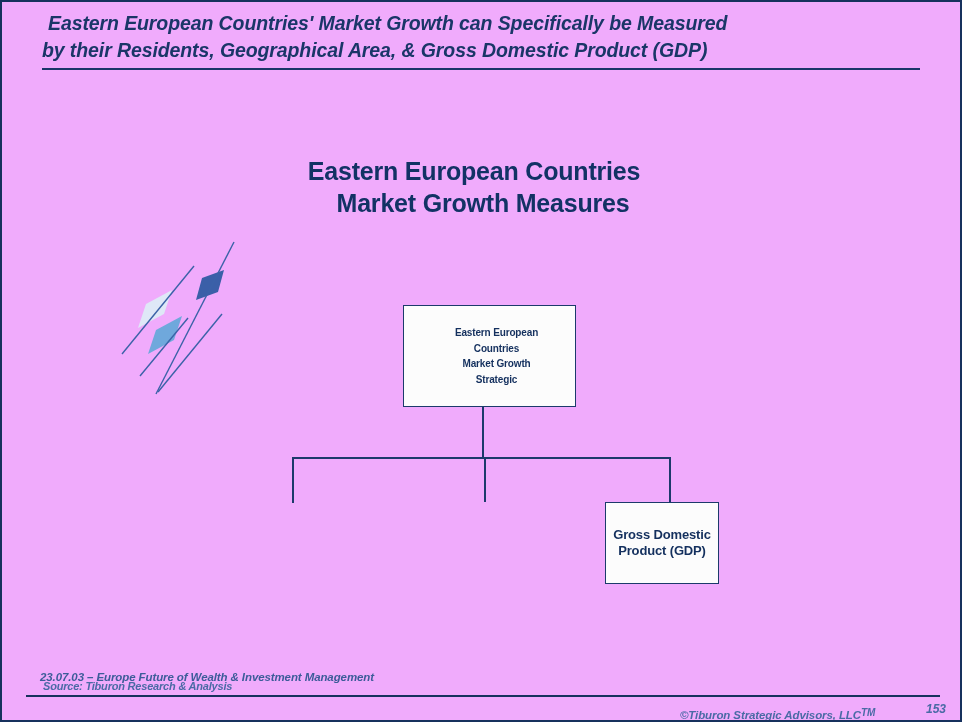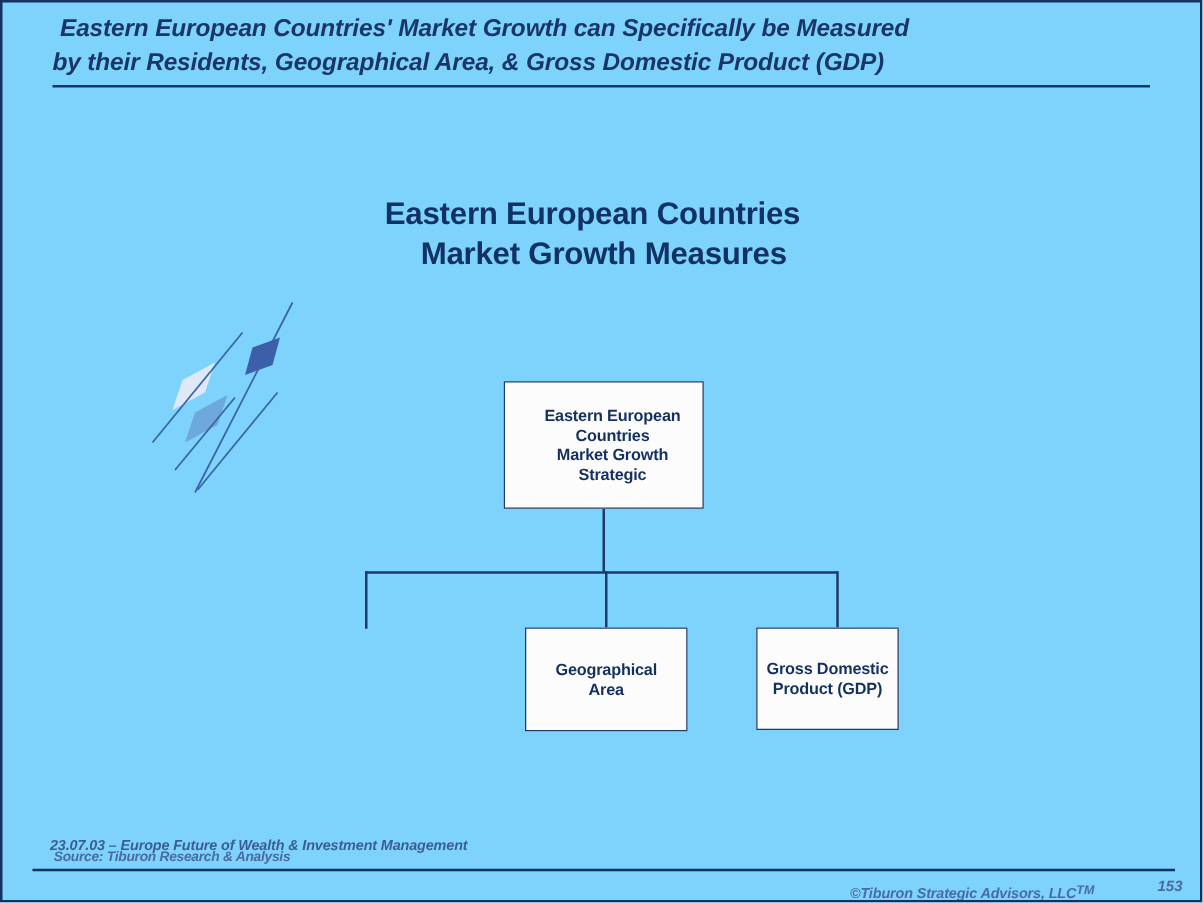--- a/index.html
+++ b/index.html
@@ -10,21 +10,21 @@
   }
   body {
     font-family: "Liberation Sans", sans-serif;
   }
 
   
   #slide {
     position: relative;
     width: 962px;
     height: 722px;
-    background: #7dd3fc;
+    background: #f0abfc;
     box-sizing: border-box;
     border: 2px solid #16315d;
     overflow: hidden;
   }
 
   
   #header {
     position: absolute;
     left: 46px;
     top: 8px;
@@ -89,23 +89,23 @@
     color: #14305e;
     font-weight: bold;
     font-size: 13px;
     line-height: 16px;
     letter-spacing: -0.15px;
   }
 
   #node-root {
     left: 401px;
     top: 303px;
-    width: 160px;
+    width: 173px;
     height: 102px;
-    font-size: 13px;
+    font-size: 10px;
     line-height: 15.5px;
     padding-left: 14px;
   }
   #node-residents {
     left: 231px;
     top: 501px;
     width: 129px;
     height: 80px;
   }
   #node-geographical {
@@ -228,26 +228,20 @@
     <div class="node" id="node-root">
       <span>
         <span>Eastern European</span><br>
         <span>Countries</span><br>
         <span>Market Growth</span><br>
         <span>Strategic</span>
       </span>
     </div>
 
 
-    <div class="node" id="node-geographical">
-      <span>
-        <span>Geographical</span><br>
-        <span>Area</span>
-      </span>
-    </div>
 
     <div class="node" id="node-gdp">
       <span>
         <span>Gross Domestic</span><br>
         <span>Product (GDP)</span>
       </span>
     </div>
 
   </div>
 

